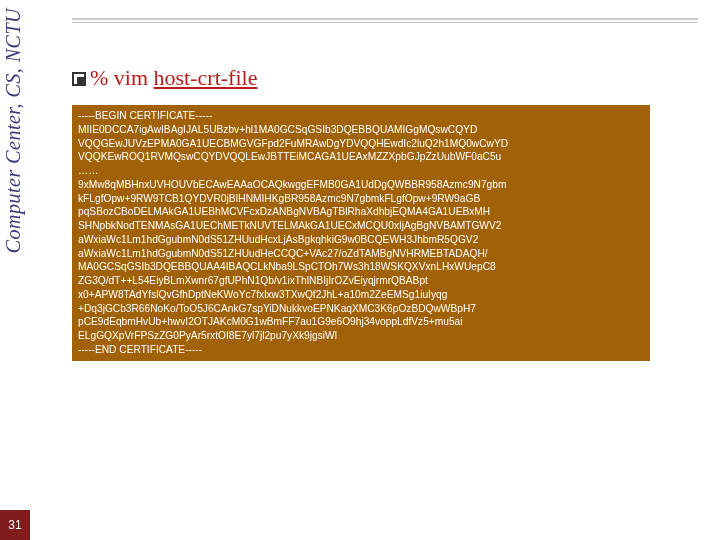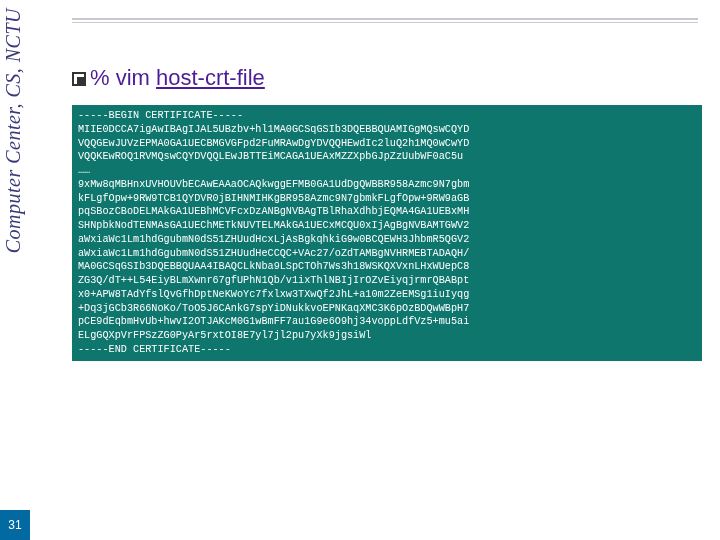--- a/index.html
+++ b/index.html
@@ -30,21 +30,21 @@
     top: 8px;
     letter-spacing: 0.5px;
     white-space: nowrap;
   }
   .page-number {
     position: absolute;
     left: 0;
     bottom: 0;
     width: 30px;
     height: 30px;
-    background: #0369a1;
+    background: #7f1d1d;
     color: #fff;
     font-family: Arial, sans-serif;
     font-size: 12px;
     display: flex;
     align-items: center;
     justify-content: center;
   }
   .main {
     position: absolute;
     left: 72px;
@@ -66,49 +66,49 @@
   .hr-top {
     position: absolute; left: 0; right: 10px; top: 0;
     height: 2px; background: #c8c8d0;
   }
   .hr-bot {
     position: absolute; left: 0; right: 10px; top: 4px;
     height: 1px; background: #c8c8d0;
   }
   .subline {
     font-size: 22px;
-    color: #4c1d95;
-    font-family: Liberation Sans, sans-serif;
+    color: #b91c1c;
+    font-family: Liberation Serif, serif;
     margin-bottom: 14px;
     margin-top: 39px;
   }
   .bullet {
     display: inline-block;
     width: 14px; height: 14px;
     border: 2px solid #333;
     position: relative;
     margin-right: 4px;
     vertical-align: -1px;
   }
   .bullet::after {
     content: '';
     position: absolute;
     right: -2px; bottom: -2px;
     width: 9px; height: 9px;
     background: #333;
   }
   .underline { text-decoration: underline; }
   .cert-block {
-    background: #0f766e;
+    background: #a16207;
     color: #fff;
-    font-family: Liberation Mono, monospace;
+    font-family: Liberation Sans, sans-serif;
     font-size: 10.2px;
     line-height: 1.35;
     padding: 4px 6px;
-    width: 630px;
+    width: 578px;
     white-space: pre-wrap;
     word-break: break-all;
   }
 </style>
 </head>
 <body>
 
 <div class="sidebar">
   <div class="sidebar-text">Computer Center, CS, NCTU</div>
 </div>

